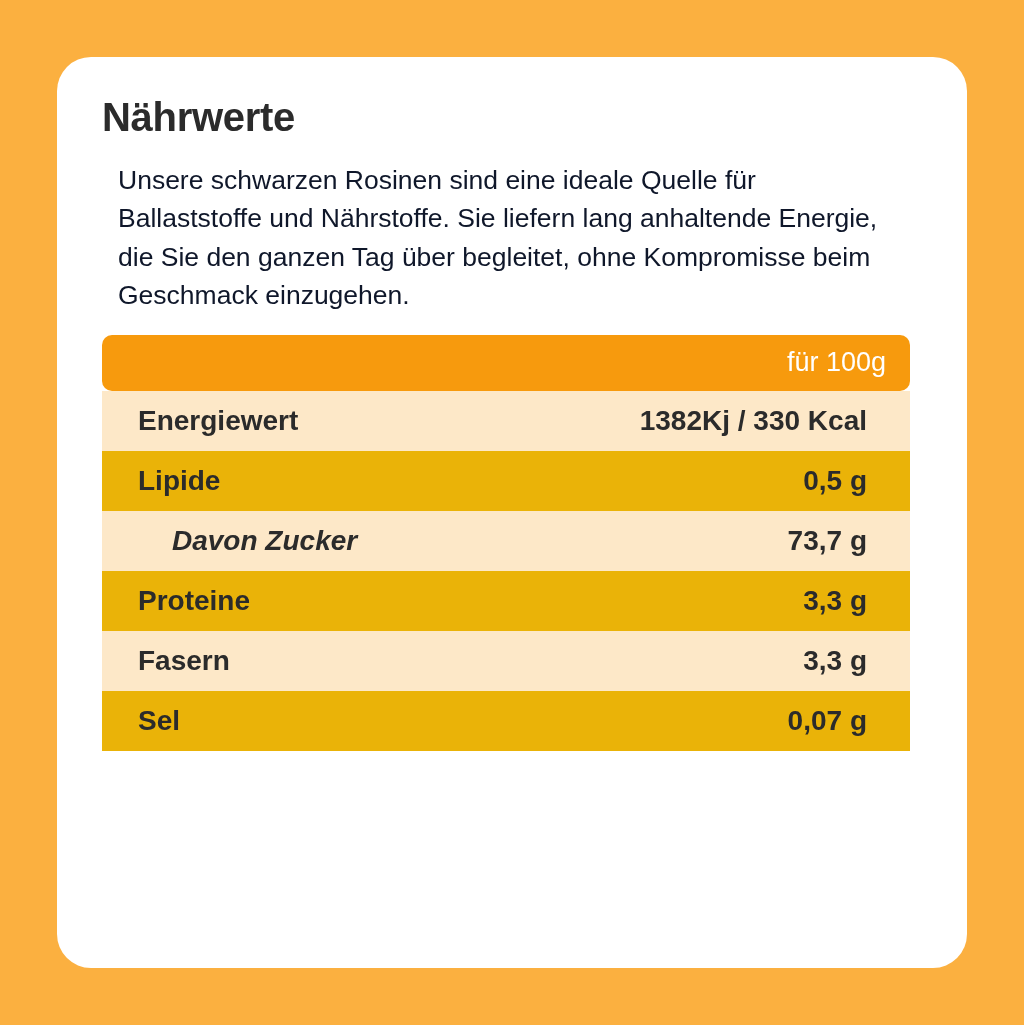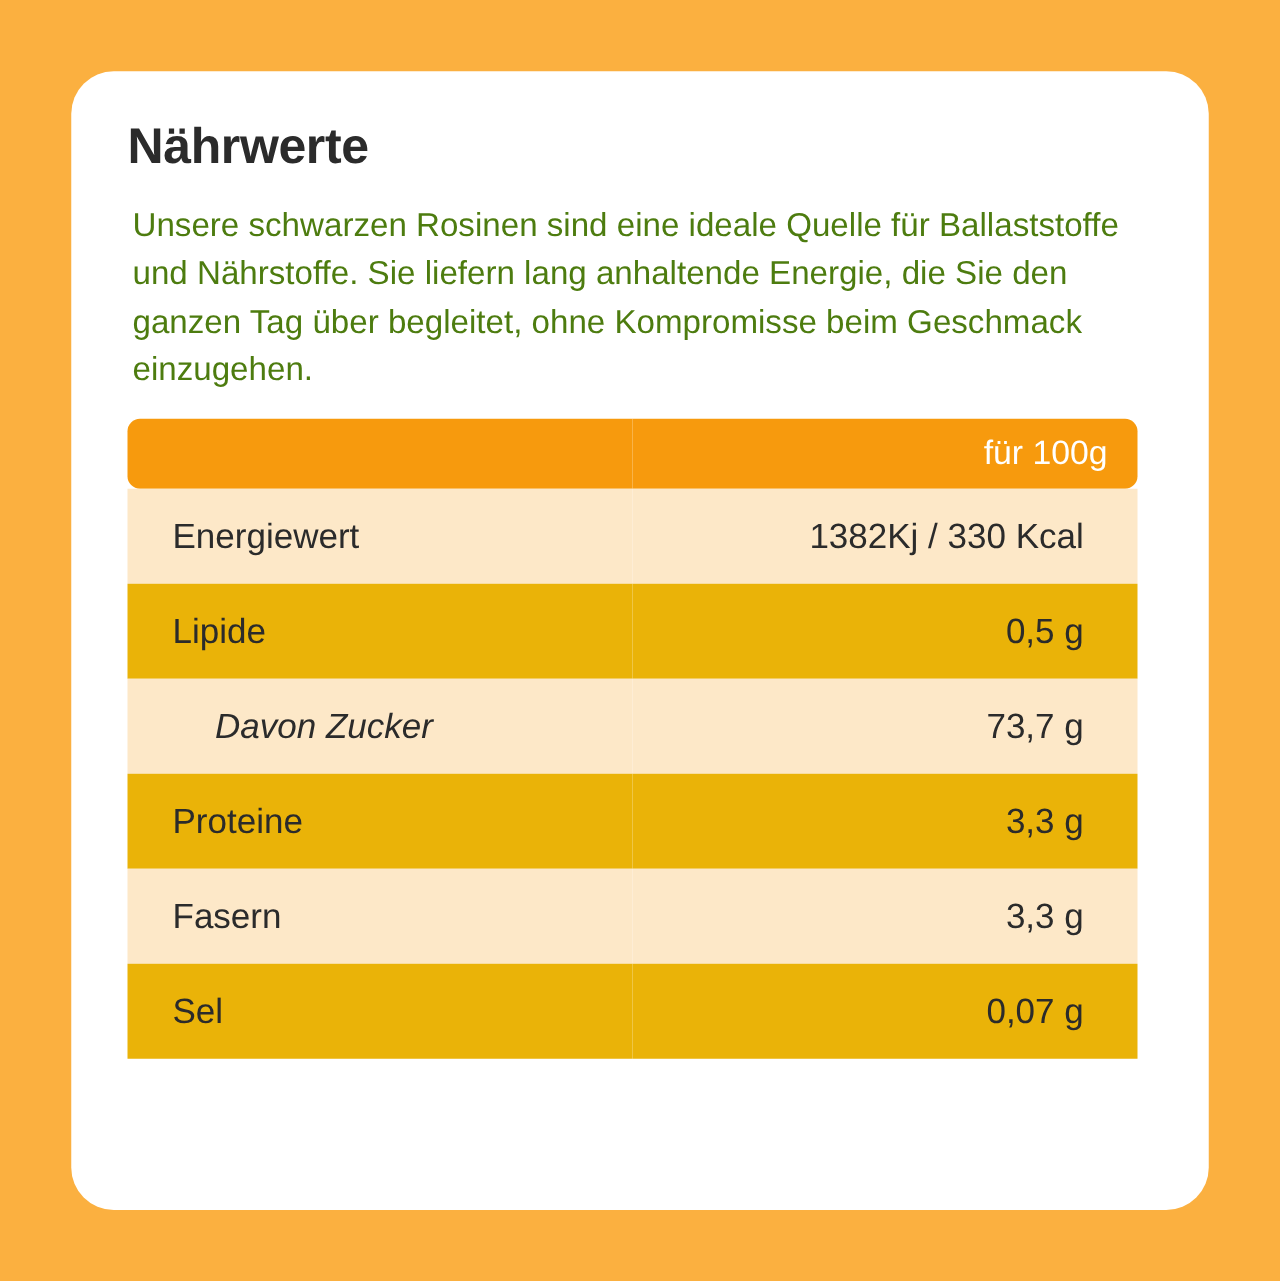--- a/index.html
+++ b/index.html
@@ -32,23 +32,23 @@
   .title {
     font-size: 40px;
     font-weight: bold;
     color: #2B2B2B;
     letter-spacing: -0.3px;
     margin: 0 0 20px 0;
     line-height: 1.2;
   }
   .intro {
     font-size: 26.5px;
-    color: #4d7c0f;
+    color: #0f172a;
     line-height: 1.45;
-    margin: 4px;
+    margin: 16px;
     max-width: 800px;
     font-weight: 400;
   }
   .table {
     margin-top: 20px;
     width: 808px;
     border-collapse: collapse;
     table-layout: fixed;
   }
   .table td, .table th {
@@ -67,25 +67,25 @@
   .head-row th:first-child {
     border-top-left-radius: 10px;
     border-bottom-left-radius: 10px;
   }
   .head-row th:last-child {
     border-top-right-radius: 10px;
     border-bottom-right-radius: 10px;
     padding-right: 24px;
   }
   .row td {
-    height: 76px;
+    height: 60px;
     vertical-align: middle;
     font-size: 28px;
     color: #2B2B2B;
-    font-weight: 400;
+    font-weight: 700;
   }
   .row .label {
     padding-left: 36px;
     text-align: left;
   }
   .row .value {
     padding-right: 43px;
     text-align: right;
     white-space: nowrap;
   }

